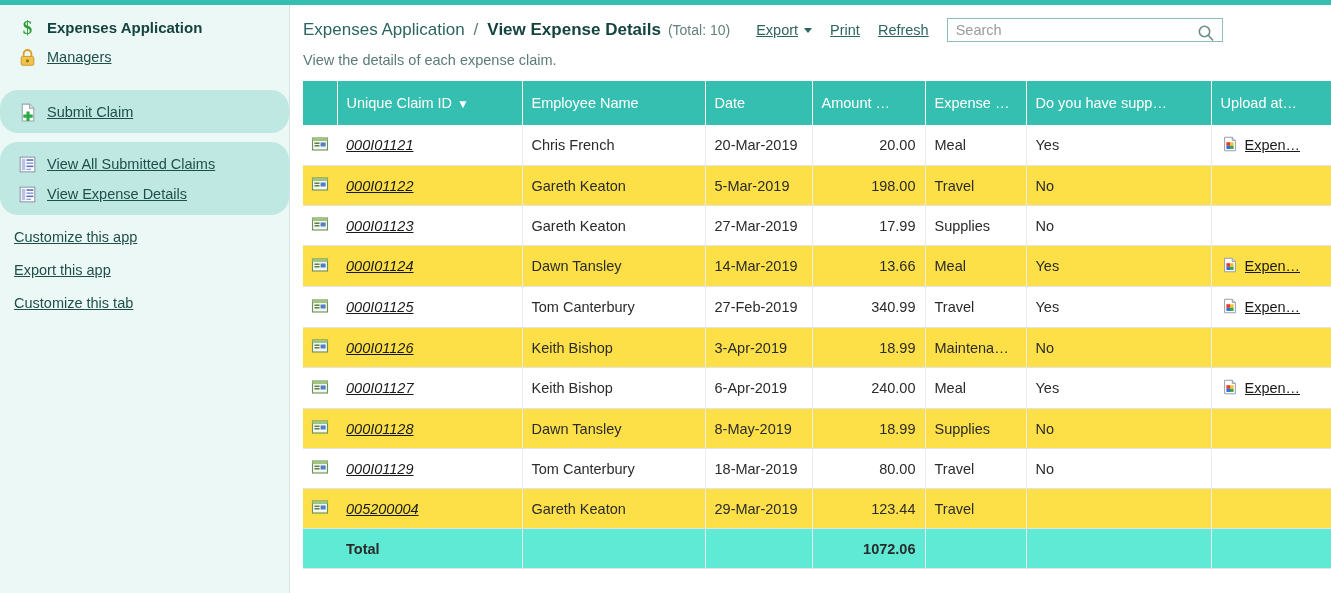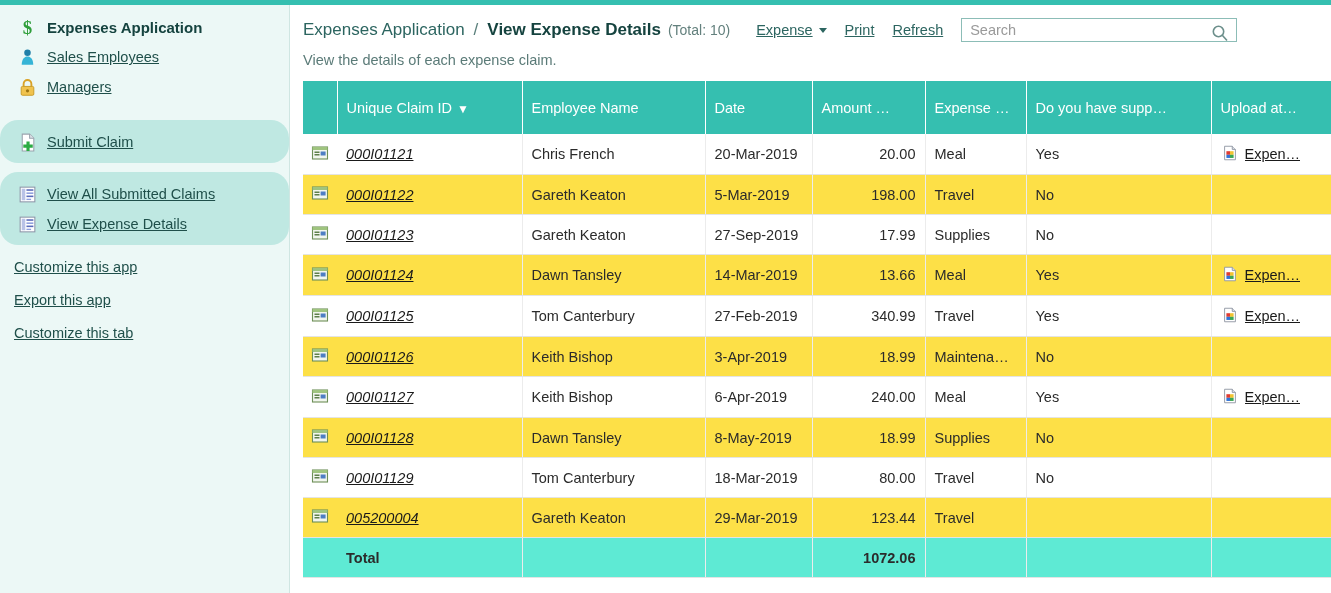--- a/index.html
+++ b/index.html
@@ -168,21 +168,21 @@
     border-collapse: collapse;
     table-layout: fixed;
     width: 1028px;
   }
   table.grid th {
     background: #35bfb0;
     color: #ffffff;
     font-weight: normal;
     font-size: 14.5px;
     text-align: left;
-    height: 53px;
+    height: 44px;
     padding: 0 9px;
     border-right: 1px solid #ffffff;
     white-space: nowrap;
     overflow: hidden;
     text-overflow: ellipsis;
   }
   table.grid th.icon-col { width: 34px; padding: 0; }
   table.grid td {
     height: 40px;
     font-size: 14.5px;
@@ -242,29 +242,20 @@
     <div class="sidebar-topbar"></div>
     <div id="sidebar-groups">
         <div class="nav-block">
           <div class="nav-row app-title">
             <span class="nav-icon">
               <svg width="21" height="21" viewBox="0 0 20 20">
                 <text x="10" y="16" text-anchor="middle" font-family="Liberation Serif, serif" font-size="18" font-weight="bold" fill="#2f9e3a">$</text>
               </svg>
             </span>
             <span class="nav-label">Expenses Application</span>
-          </div>
-          <div class="nav-row">
-            <span class="nav-icon">
-              <svg width="21" height="21" viewBox="0 0 20 20">
-                <circle cx="10" cy="5.5" r="3.1" fill="#1f7fa8"></circle>
-                <path d="M4.5 17 C4.5 11.5 7 9 10 9 C13 9 15.5 11.5 15.5 17 Z" fill="#36b4d6"></path>
-              </svg>
-            </span>
-            <span class="nav-label">Sales Employees</span>
           </div>
           <div class="nav-row">
             <span class="nav-icon">
               <svg width="21" height="21" viewBox="0 0 20 20">
                 <path d="M6.3 9 V6.6 a3.7 3.7 0 0 1 7.4 0 V9" fill="none" stroke="#d9a227" stroke-width="1.8"></path>
                 <rect x="4" y="9" width="12" height="8.4" rx="1.2" fill="#f0c34e" stroke="#c99a24" stroke-width="0.9"></rect>
                 <circle cx="10" cy="13.2" r="1.5" fill="#9b7412"></circle>
               </svg>
             </span>
             <span class="nav-label">Managers</span>
@@ -323,21 +314,21 @@
   <div class="main">
     <div class="main-topbar"></div>
 
     <div class="head-row">
       <span class="crumb-app">Expenses Application</span>
       <span class="crumb-sep">/</span>
       <span class="crumb-page">View Expense Details</span>
       <span class="crumb-total">(Total: 10)</span>
 
       <div class="head-actions">
-        <a href="#">Expense</a>
+        <a href="#">Export</a>
         <span class="caret-down"></span>
         <a href="#">Print</a>
         <a href="#">Refresh</a>
 
         <div class="search-box">
           <input type="text" placeholder="Search" style="">
           <span class="search-icon">
             <svg width="18" height="18" viewBox="0 0 18 18">
               <circle cx="7.5" cy="7.5" r="5.2" fill="none" stroke="#6c8f8b" stroke-width="1.6"></circle>
               <line x1="11.3" y1="11.3" x2="16" y2="16.5" stroke="#6c8f8b" stroke-width="1.6"></line>
@@ -411,21 +402,21 @@
             <tr>
               <td class="icon-col"><span><svg width="20" height="20" viewBox="0 0 20 20">
                     <rect x="2.5" y="4" width="15" height="12" fill="#f2f6ee" stroke="#6d8f57" stroke-width="1.1"></rect>
                     <rect x="2.5" y="4" width="15" height="3" fill="#9fc47f"></rect>
                     <rect x="4.5" y="8.5" width="5" height="1.5" fill="#5e7f4a"></rect>
                     <rect x="4.5" y="11" width="5" height="1.5" fill="#5e7f4a"></rect>
                     <rect x="10.6" y="8.5" width="5" height="4" fill="#4e7ec4"></rect>
                   </svg></span></td>
               <td><a href="#" class="cell-link">000I01123</a></td>
               <td>Gareth Keaton</td>
-              <td>27-Sep-2019</td>
+              <td>27-Mar-2019</td>
               <td class="num">17.99</td>
               <td>Supplies</td>
               <td>No</td>
               <td></td>
             </tr>
             <tr class="alt">
               <td class="icon-col"><span><svg width="20" height="20" viewBox="0 0 20 20">
                     <rect x="2.5" y="4" width="15" height="12" fill="#f2f6ee" stroke="#6d8f57" stroke-width="1.1"></rect>
                     <rect x="2.5" y="4" width="15" height="3" fill="#9fc47f"></rect>
                     <rect x="4.5" y="8.5" width="5" height="1.5" fill="#5e7f4a"></rect>

